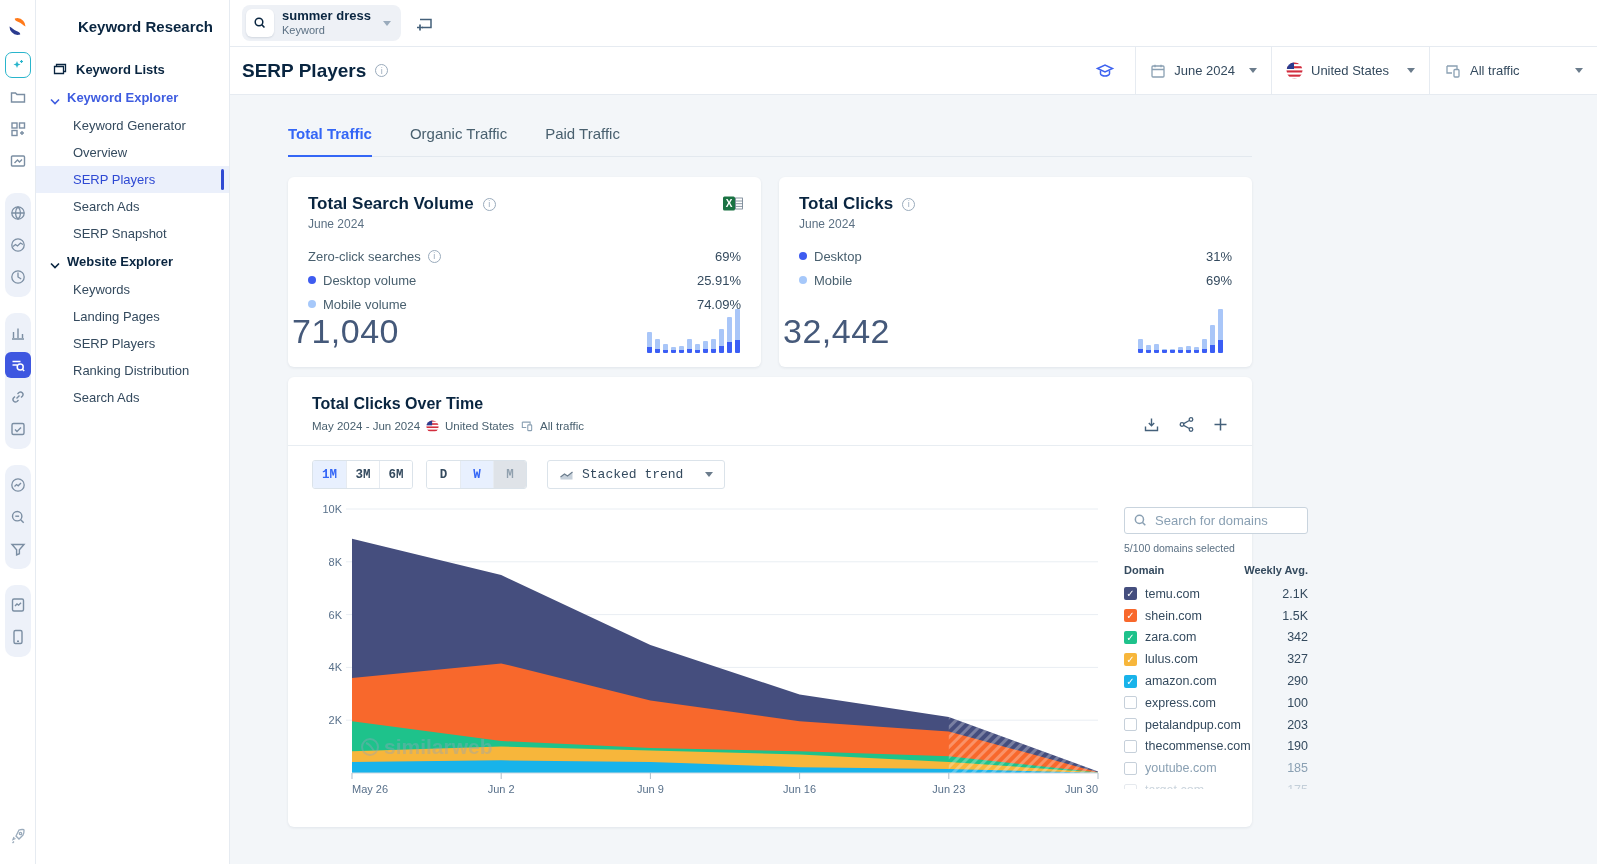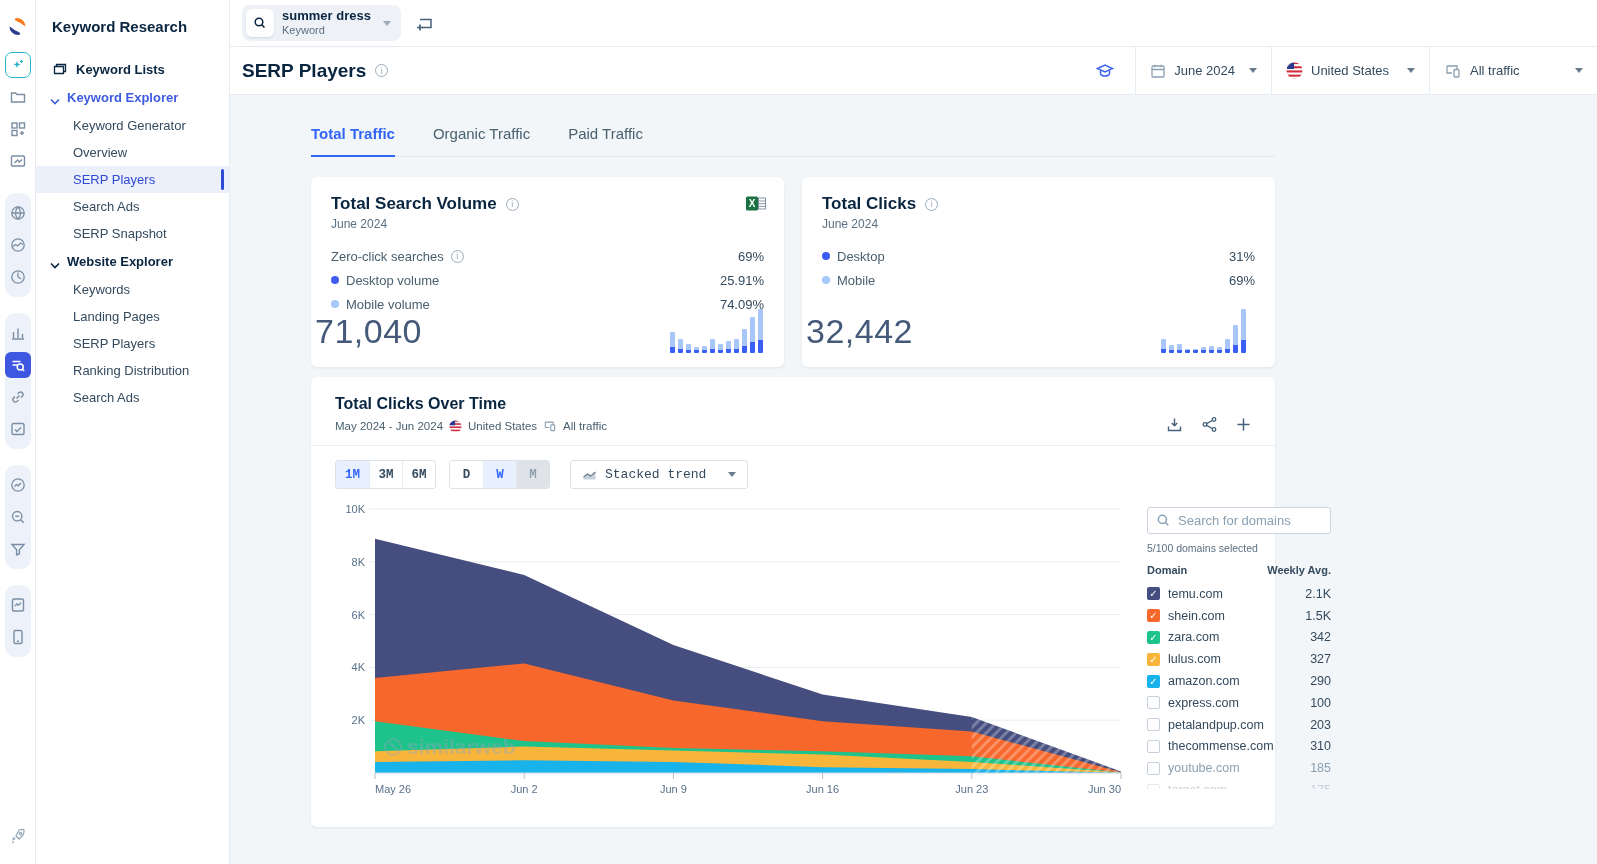--- a/index.html
+++ b/index.html
@@ -9,21 +9,21 @@
   
   .rail { width:36px; background:#fff; border-right:1px solid #e6ebf1; display:flex; flex-direction:column; align-items:center; padding:10px 0 12px; flex-shrink:0; }
   .ric { width:26px; height:26px; display:flex; align-items:center; justify-content:center; margin:3px 0; cursor:pointer; }
   .rail-group { background:#edf1f9; border-radius:10px; padding:4px 0; margin-top:16px; display:flex; flex-direction:column; align-items:center; }
   .ric.active { background:#3e57e0; border-radius:6px; }
   .ric.ai-box { border:1px solid #29b5cc; border-radius:7px; margin-top:10px; }
   .rail .spacer { flex:1; }
 
   
   .nav { width:194px; background:#fff; border-right:1px solid #e6ebf1; padding:14px 0; flex-shrink:0; }
-  .nav-title { font-size:15px; font-weight:700; padding:4px 16px 20px; }
+  .nav-title { font-size:15px; font-weight:700; padding:4px 16px 20px;text-align:right; }
   .nav-item { display:flex; align-items:center; gap:8px; padding:6px 16px; font-size:13px; font-weight:700; color:#092540; cursor:pointer; }
   .nav-group { display:flex; align-items:flex-end; gap:7px; padding:7px 16px 7px 14px; font-size:13px; font-weight:700; cursor:pointer; }
   .nav-group.blue { color:#3e5ce0; }
   .nav-sub { padding:6px 16px 6px 37px; font-size:13px; color:#344a5e; cursor:pointer; position:relative; }
   .nav-sub.selected { background:#ebf0fb; color:#2e49d3; }
   .nav-sub.selected::after { content:""; position:absolute; right:5px; top:3px; bottom:3px; width:3px; background:#2e49d3; border-radius:2px; }
 
   
   .main { flex:1; display:flex; flex-direction:column; min-width:0; }
   .topbar { height:47px; background:#fff; border-bottom:1px solid #e6ebf1; display:flex; align-items:center; gap:14px; padding:0 12px; flex-shrink:0; }
@@ -35,21 +35,21 @@
   .gen-btn { height:30px; border:1.5px solid #7e97f7; border-radius:16px; background:#fff; color:#3e63f0; font-weight:700; font-size:13px; display:flex; align-items:center; gap:7px; padding:0 15px; cursor:pointer; font-family:inherit; }
 
   .header-row { height:48px; background:#fff; border-bottom:1px solid #e6ebf1; display:flex; align-items:stretch; flex-shrink:0; }
   .page-title-wrap { display:flex; align-items:center; gap:9px; padding-left:12px; flex:1; }
   .page-title { font-size:19px; font-weight:700; }
   .hdr-edu { display:flex; align-items:center; padding:0 20px; cursor:pointer; }
   .hdr-sel { display:flex; align-items:center; gap:8px; border-left:1px solid #e6ebf1; padding:0 14px; font-size:13px; color:#344a5e; cursor:pointer; }
   .hdr-sel .car { margin-left:6px; }
   .hdr-sel.traffic { width:168px; }
 
-  .content { width:964px; margin-left:81px; padding-top:30px; }
+  .content { width:964px; margin-left:58px; padding-top:30px; }
 
   
   .tabs { display:flex; gap:38px; border-bottom:1px solid #e3e9ef; }
   .tab { font-size:15px; color:#49606f; padding-bottom:13px; cursor:pointer; }
   .tab.active { color:#3466f6; font-weight:600; border-bottom:2px solid #3466f6; margin-bottom:-1px; }
 
   
   .kpi-row { display:flex; gap:18px; margin-top:20px; }
   .kpi-card { width:527px; height:190px; background:#fff; border-radius:6px; box-shadow:0 1px 3px rgba(9,37,64,.08); padding:17px 20px; position:relative; }
   .kpi-head { display:flex; align-items:center; gap:9px; }
@@ -665,21 +665,21 @@
                 <span class="avg">100</span>
               </div>
               <div class="dom-row">
                 <span class="cb off"></span>
                 <span>petalandpup.com</span>
                 <span class="avg">203</span>
               </div>
               <div class="dom-row">
                 <span class="cb off"></span>
                 <span>thecommense.com</span>
-                <span class="avg">310</span>
+                <span class="avg">190</span>
               </div>
               <div class="dom-row muted">
                 <span class="cb off"></span>
                 <span>youtube.com</span>
                 <span class="avg">185</span>
               </div>
               <div class="dom-row muted faded">
                 <span class="cb off"></span>
                 <span>target.com</span>
                 <span class="avg">175</span>

